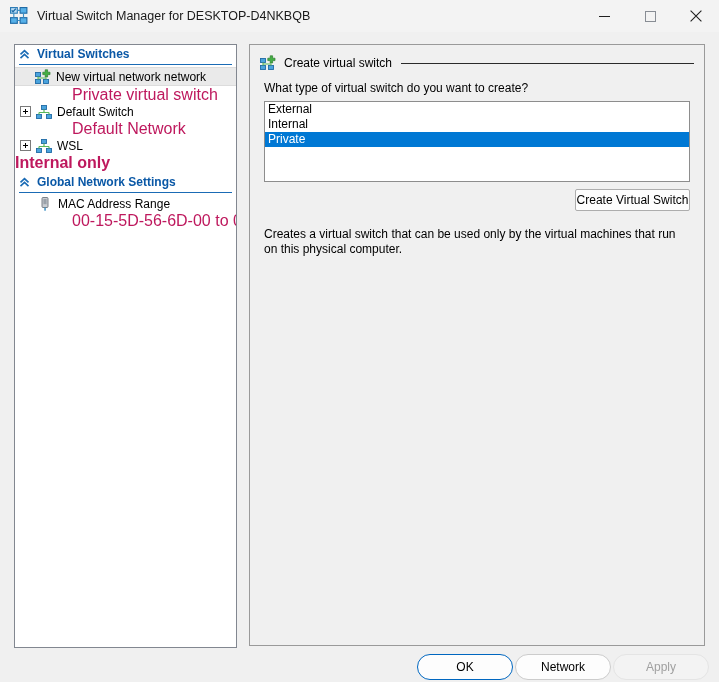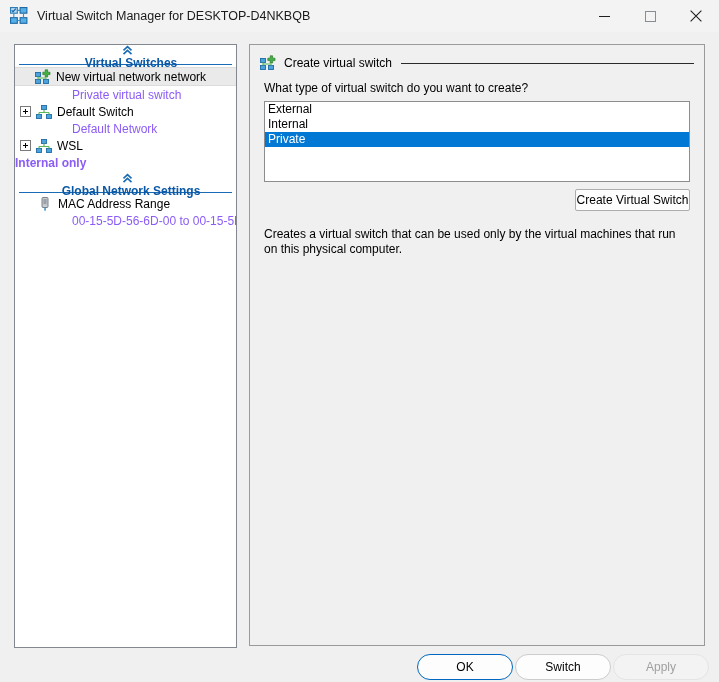--- a/index.html
+++ b/index.html
@@ -91,21 +91,20 @@
 
   
   .group-head {
     height: 18px;
     padding-left: 4px;
     color: #0a58a6;
     font-weight: bold;
     font-size: 12px;
     display: flex;
     align-items: center;
-    flex-direction: column;
   }
   .group-head .ghlabel { margin-left: 7px; }
   .group-underline {
     height: 1px;
     background: #1a6bb5;
     margin: 1px 4px 2px 4px;
   }
 
   .chev {
     width: 11px; height: 11px;
@@ -139,22 +138,22 @@
     width: 16px; height: 16px;
     flex: 0 0 auto;
     display: block;
   }
 
   .row-label {
     margin-left: 5px;
     color: #000;
   }
   .row-sub {
-    color: #8b5cf6;
-    font-size: 12px;
+    color: #be185d;
+    font-size: 16px;
     height: 17px;
     display: flex;
     align-items: center;
     white-space: nowrap;
   }
 
   .row-selected {
     background: #eaeaea;
     border-top: 1px solid #dcdcdc;
     border-bottom: 1px solid #dcdcdc;
@@ -428,17 +427,17 @@
       <div class="list-item selected">Private</div>
     </div>
 
     <button class="create-btn">Create Virtual Switch</button>
 
     <div class="desc">Creates a virtual switch that can be used only by the virtual machines that run on this physical computer.</div>
   </div>
 
   <div class="btn-row">
     <button class="dlg-btn ok">OK</button>
-    <button class="dlg-btn cancel">Switch</button>
+    <button class="dlg-btn cancel">Network</button>
     <button class="dlg-btn apply" disabled="">Apply</button>
   </div>
 
 </div>
 
 </body></html>

